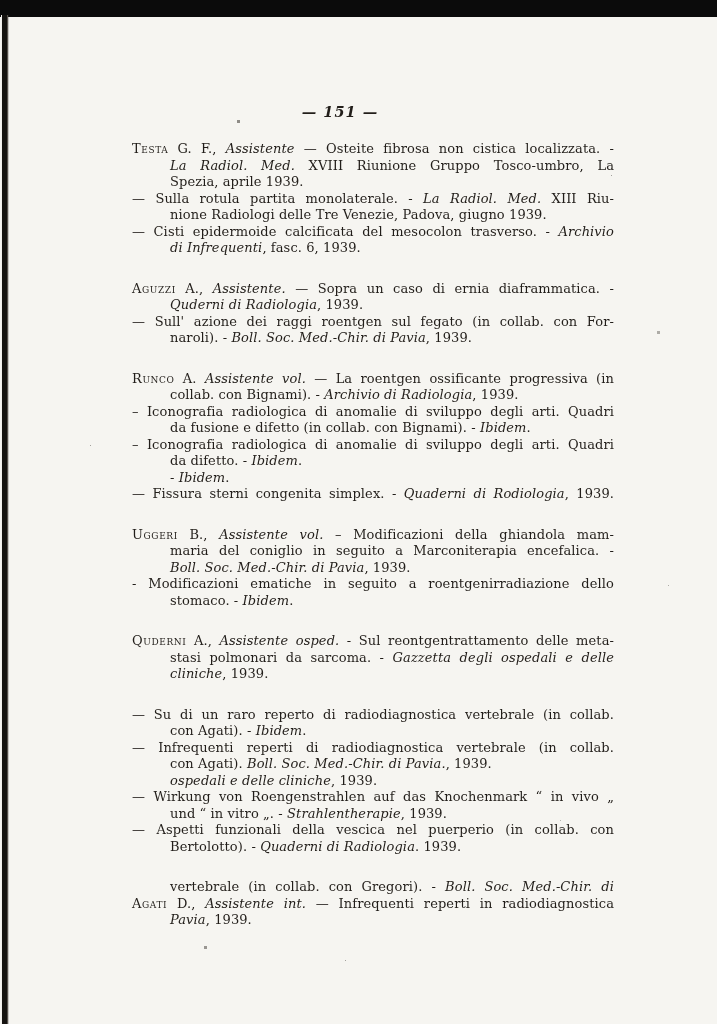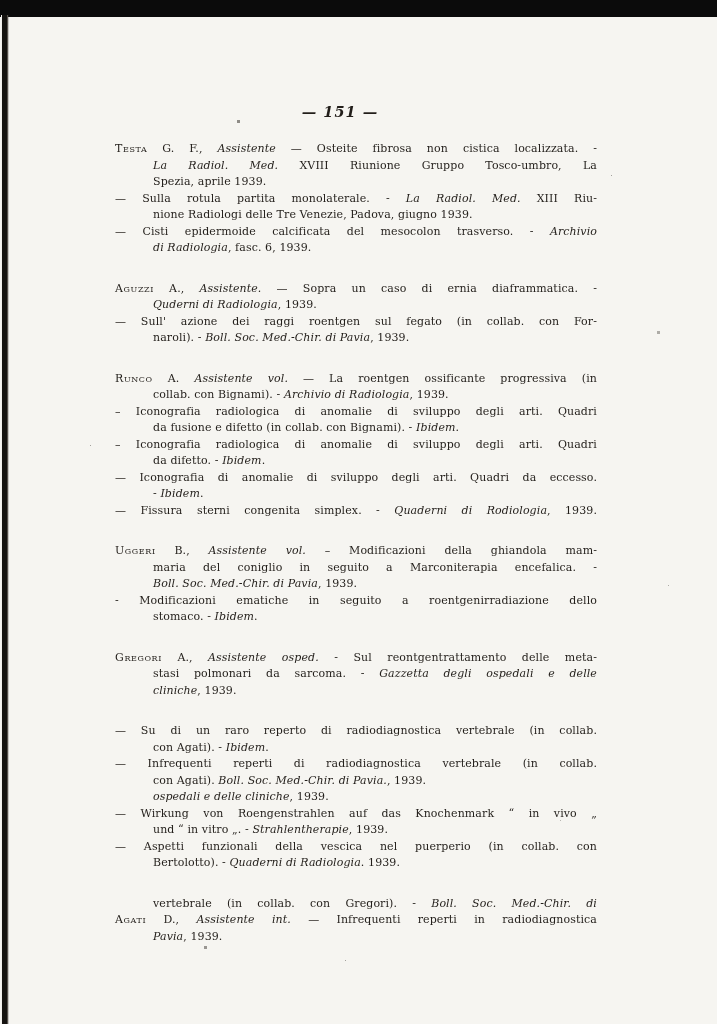--- a/index.html
+++ b/index.html
@@ -35,22 +35,22 @@
       560px 820px 0 0 rgba(40,36,30,0.3);
   }
   .page-number {
     position: absolute; left: 0; top: 103px; width: 680px;
     text-align: center;
     font-size: 14.5px; font-weight: bold;
     letter-spacing: 1px;
     font-style: italic;
   }
   .bibliography {
-    position: absolute; left: 115px; top: 141px; width: 482px;
-    font-size: 11px; line-height: 16.5px;
+    position: absolute; left: 132px; top: 141px; width: 482px;
+    font-size: 13px; line-height: 16.5px;
     letter-spacing: 0.1px;
   }
   .entry + .entry { margin-top: 24px; }
   .line { text-align: justify; }
   .line.just { text-align-last: justify; }
   .line.cont { padding-left: 38px; }
   .seg-i  { font-style: italic; }
   .seg-sc { font-variant: small-caps; letter-spacing: 0.6px; }
 </style>
 </head>
@@ -63,48 +63,47 @@
 <div class="page-number">— 151 —</div>
 
 <div class="bibliography">
     <div class="entry">
       <div class="line just"><span class="seg-sc">Testa</span><span class="seg-n"> G. F., </span><span class="seg-i">Assistente</span><span class="seg-n"> — Osteite fibrosa non cistica localizzata. -</span></div>
       <div class="line cont just"><span class="seg-i">La Radiol. Med.</span><span class="seg-n"> XVIII Riunione Gruppo Tosco-umbro, La</span></div>
       <div class="line cont"><span class="seg-n">Spezia, aprile 1939.</span></div>
       <div class="line just"><span class="seg-n">— Sulla rotula partita monolaterale. - </span><span class="seg-i">La Radiol. Med.</span><span class="seg-n"> XIII Riu-</span></div>
       <div class="line cont"><span class="seg-n">nione Radiologi delle Tre Venezie, Padova, giugno 1939.</span></div>
       <div class="line just"><span class="seg-n">— Cisti epidermoide calcificata del mesocolon trasverso. - </span><span class="seg-i">Archivio</span></div>
-      <div class="line cont"><span class="seg-i">di Radiologia</span><span class="seg-n">, fasc. 6, 1939.</span></div>
+      <div class="line cont"><span class="seg-i">di Infrequenti</span><span class="seg-n">, fasc. 6, 1939.</span></div>
     </div>
     <div class="entry">
       <div class="line just"><span class="seg-sc">Aguzzi</span><span class="seg-n"> A., </span><span class="seg-i">Assistente.</span><span class="seg-n"> — Sopra un caso di ernia diaframmatica. -</span></div>
       <div class="line cont"><span class="seg-i">Quderni di Radiologia</span><span class="seg-n">, 1939.</span></div>
       <div class="line just"><span class="seg-n">— Sull' azione dei raggi roentgen sul fegato (in collab. con For-</span></div>
       <div class="line cont"><span class="seg-n">naroli). - </span><span class="seg-i">Boll. Soc. Med.-Chir. di Pavia</span><span class="seg-n">, 1939.</span></div>
     </div>
     <div class="entry">
       <div class="line just"><span class="seg-sc">Runco</span><span class="seg-n"> A. </span><span class="seg-i">Assistente vol.</span><span class="seg-n"> — La roentgen ossificante progressiva (in</span></div>
       <div class="line cont"><span class="seg-n">collab. con Bignami). - </span><span class="seg-i">Archivio di Radiologia</span><span class="seg-n">, 1939.</span></div>
       <div class="line just"><span class="seg-n">– Iconografia radiologica di anomalie di sviluppo degli arti. Quadri</span></div>
       <div class="line cont"><span class="seg-n">da fusione e difetto (in collab. con Bignami). - </span><span class="seg-i">Ibidem</span><span class="seg-n">.</span></div>
       <div class="line just"><span class="seg-n">– Iconografia radiologica di anomalie di sviluppo degli arti. Quadri</span></div>
       <div class="line cont"><span class="seg-n">da difetto. - </span><span class="seg-i">Ibidem</span><span class="seg-n">.</span></div>
-      <div class="line just"><span class="seg-n">— Iconografia di anomalie di sviluppo degli arti. Quadri da eccesso.</span></div>
       <div class="line cont"><span class="seg-n">- </span><span class="seg-i">Ibidem</span><span class="seg-n">.</span></div>
       <div class="line just"><span class="seg-n">— Fissura sterni congenita simplex. - </span><span class="seg-i">Quaderni di Rodiologia</span><span class="seg-n">, 1939.</span></div>
     </div>
     <div class="entry">
       <div class="line just"><span class="seg-sc">Uggeri</span><span class="seg-n"> B., </span><span class="seg-i">Assistente vol.</span><span class="seg-n"> – Modificazioni della ghiandola mam-</span></div>
       <div class="line cont just"><span class="seg-n">maria del coniglio in seguito a Marconiterapia encefalica. -</span></div>
       <div class="line cont"><span class="seg-i">Boll. Soc. Med.-Chir. di Pavia</span><span class="seg-n">, 1939.</span></div>
       <div class="line just"><span class="seg-n">- Modificazioni ematiche in seguito a roentgenirradiazione dello</span></div>
       <div class="line cont"><span class="seg-n">stomaco. - </span><span class="seg-i">Ibidem</span><span class="seg-n">.</span></div>
     </div>
     <div class="entry">
-      <div class="line just"><span class="seg-sc">Gregori</span><span class="seg-n"> A., </span><span class="seg-i">Assistente osped.</span><span class="seg-n"> - Sul reontgentrattamento delle meta-</span></div>
+      <div class="line just"><span class="seg-sc">Quderni</span><span class="seg-n"> A., </span><span class="seg-i">Assistente osped.</span><span class="seg-n"> - Sul reontgentrattamento delle meta-</span></div>
       <div class="line cont just"><span class="seg-n">stasi polmonari da sarcoma. - </span><span class="seg-i">Gazzetta degli ospedali e delle</span></div>
       <div class="line cont"><span class="seg-i">cliniche</span><span class="seg-n">, 1939.</span></div>
     </div>
     <div class="entry">
       <div class="line just"><span class="seg-n">— Su di un raro reperto di radiodiagnostica vertebrale (in collab.</span></div>
       <div class="line cont"><span class="seg-n">con Agati). - </span><span class="seg-i">Ibidem</span><span class="seg-n">.</span></div>
       <div class="line just"><span class="seg-n">— Infrequenti reperti di radiodiagnostica vertebrale (in collab.</span></div>
       <div class="line cont"><span class="seg-n">con Agati). </span><span class="seg-i">Boll. Soc. Med.-Chir. di Pavia.</span><span class="seg-n">, 1939.</span></div>
       <div class="line cont"><span class="seg-i">ospedali e delle cliniche</span><span class="seg-n">, 1939.</span></div>
       <div class="line just"><span class="seg-n">— Wirkung von Roengenstrahlen auf das Knochenmark “ in vivo „</span></div>

